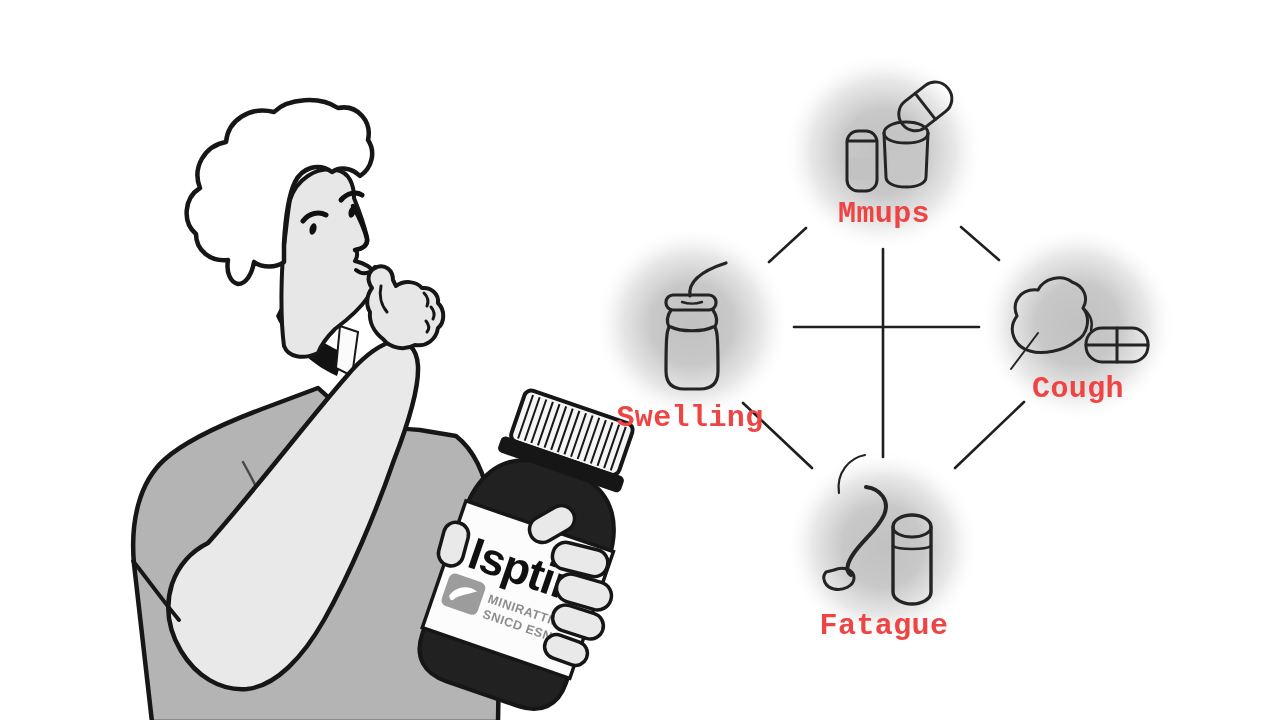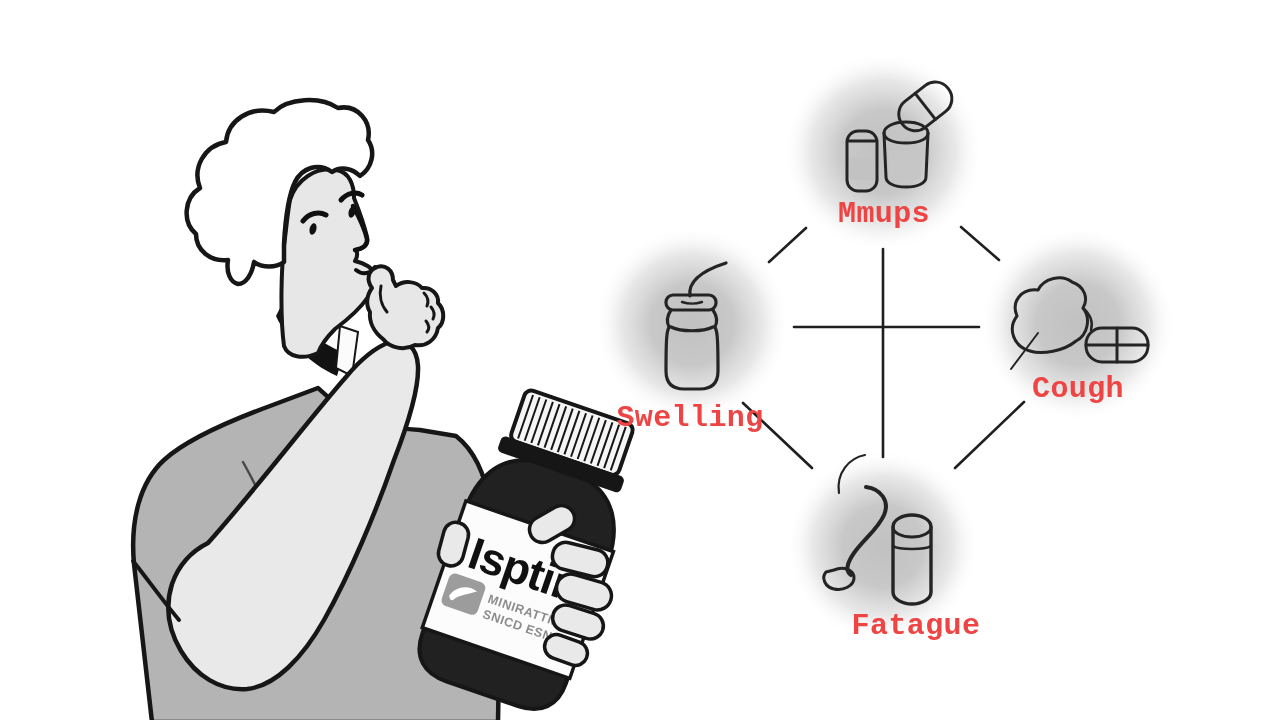--- a/index.html
+++ b/index.html
@@ -132,15 +132,15 @@
       <rect x="556" y="578" width="56" height="28" rx="14" transform="rotate(16 584 592)"></rect>
       <rect x="552" y="609" width="52" height="26" rx="13" transform="rotate(18 578 622)"></rect>
       <rect x="544" y="638" width="44" height="24" rx="12" transform="rotate(20 566 650)"></rect>
     </g>
   </g>
 </svg>
 
 <div class="node-label" style="left:884px;top:214px;">Mmups</div>
 <div class="node-label" style="left:690px;top:389px;margin-top:29px;">Swelling</div>
 <div class="node-label" style="left:1078px;top:389px;text-align:center;">Cough</div>
-<div class="node-label" style="left:916px;top:626px;">Fatague</div>
+<div class="node-label" style="left:884px;top:626px;">Fatague</div>
 
 </div>
 
 </body></html>

